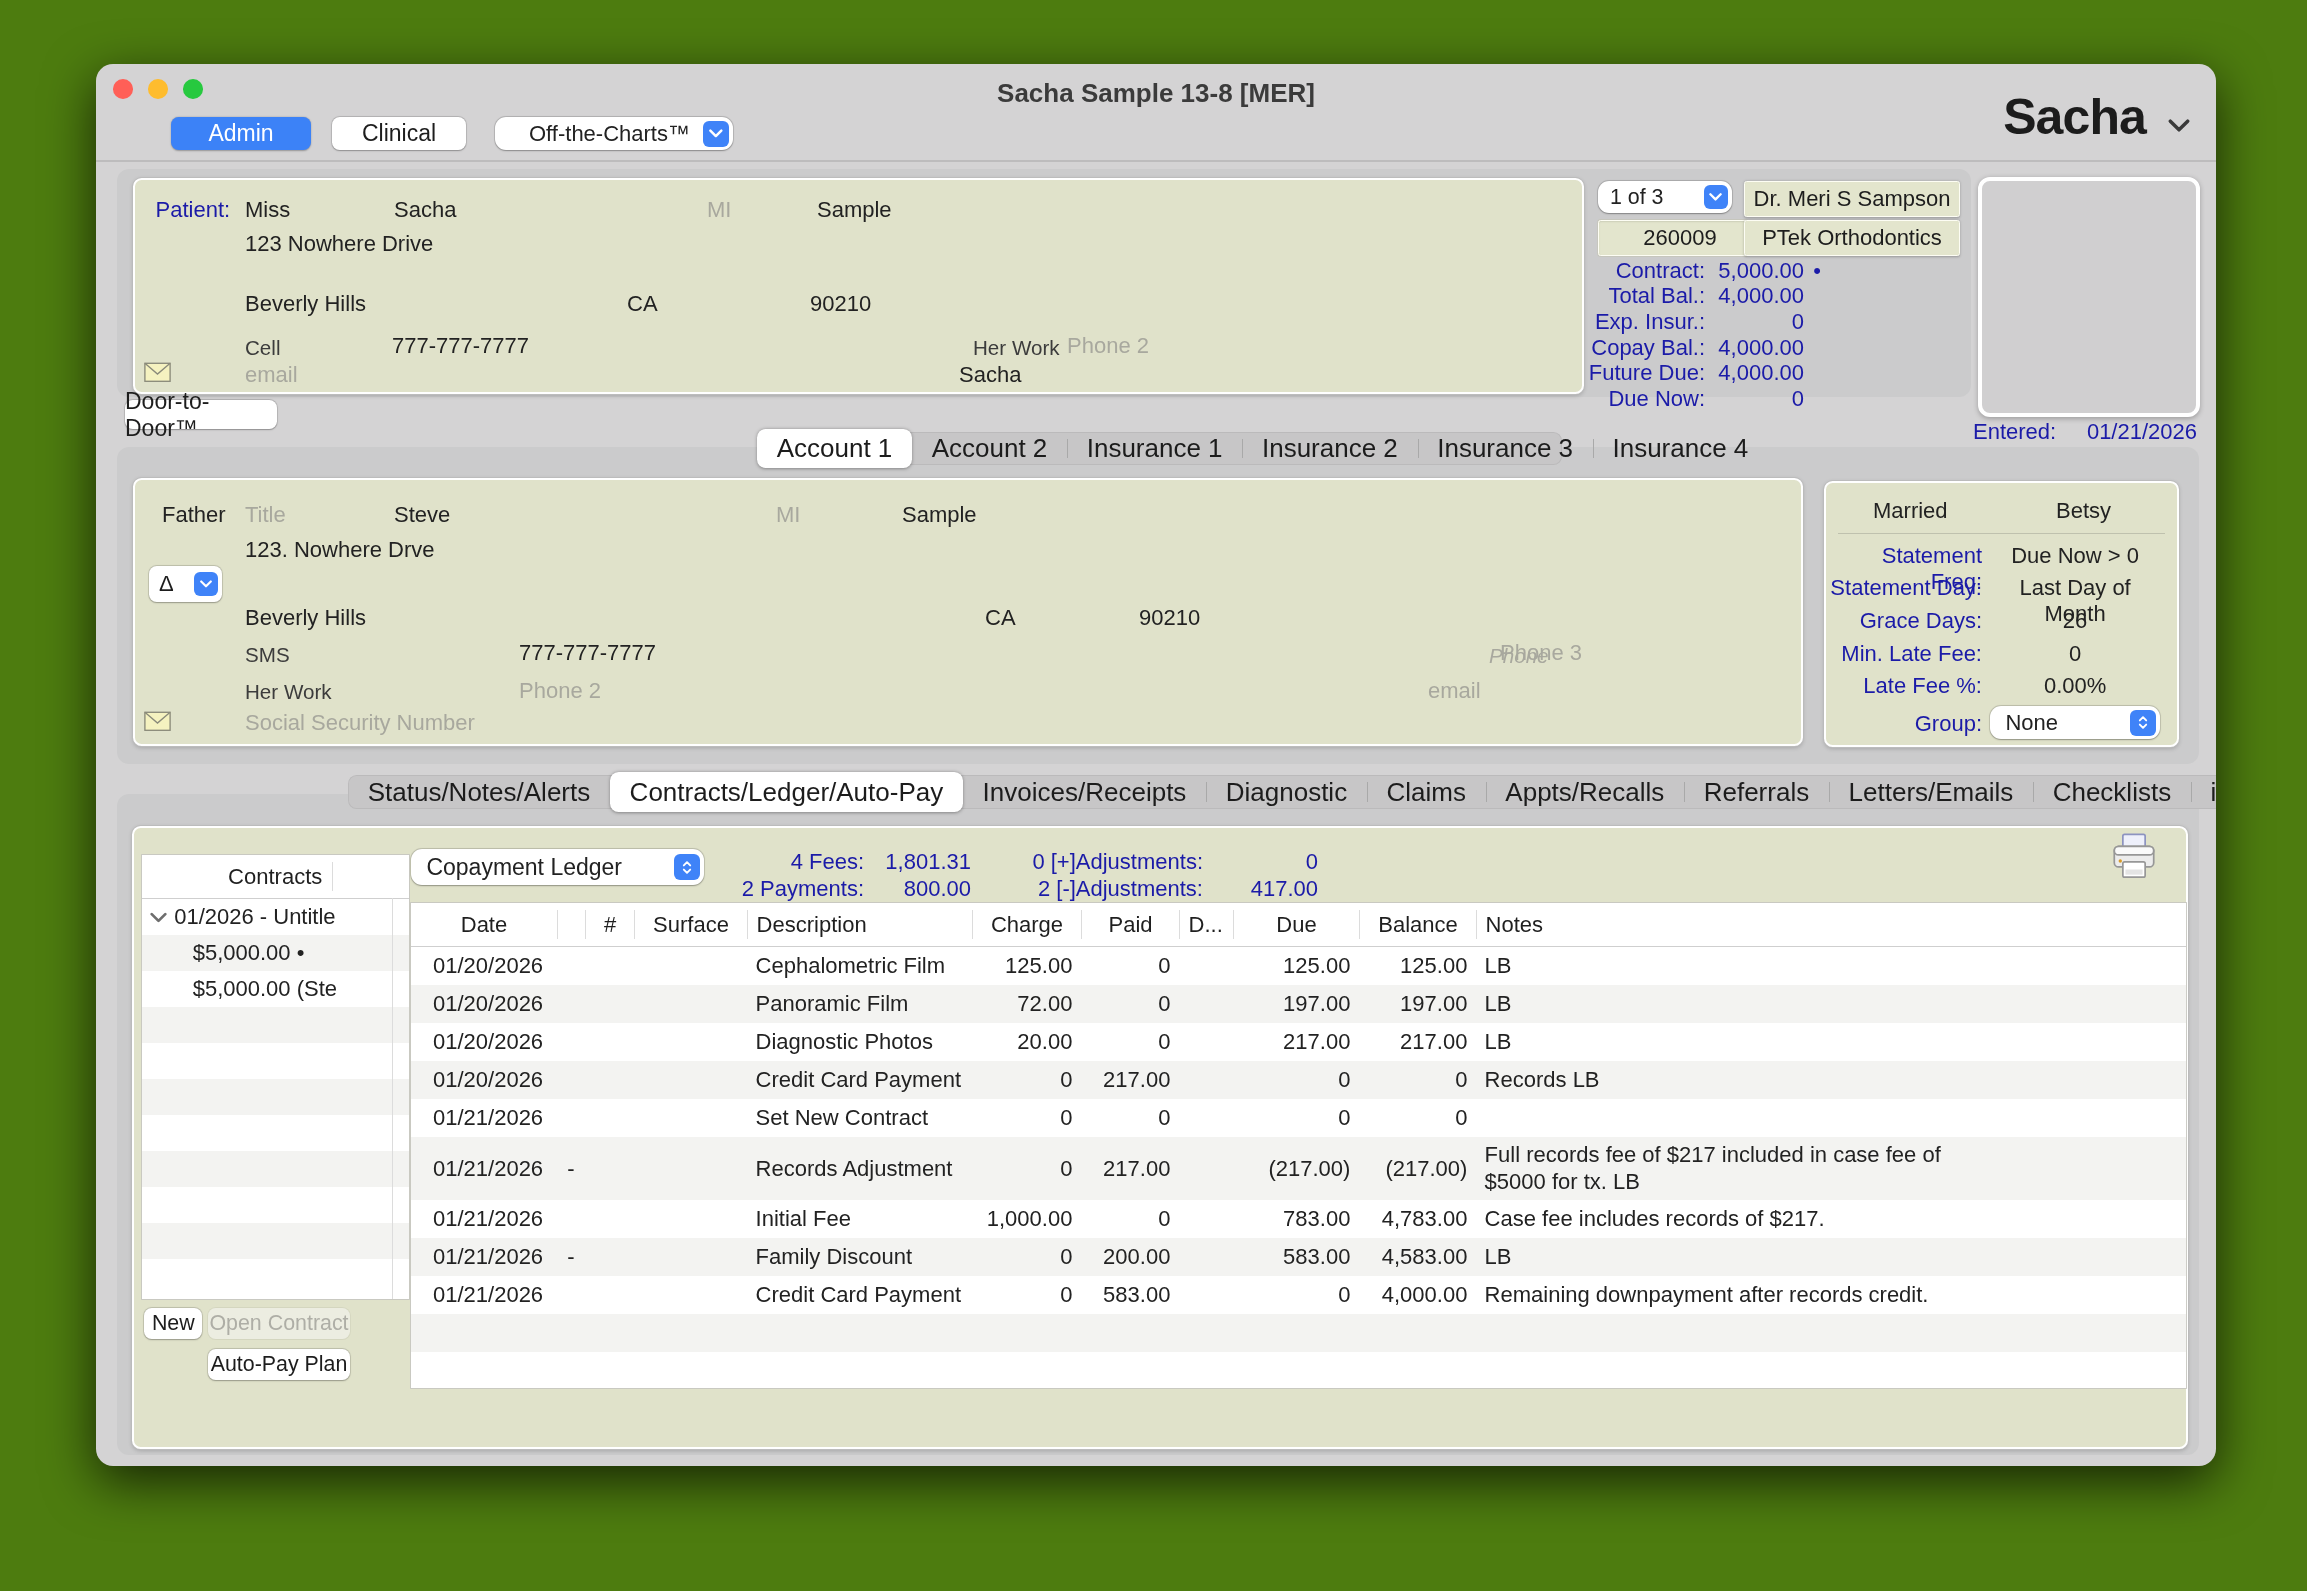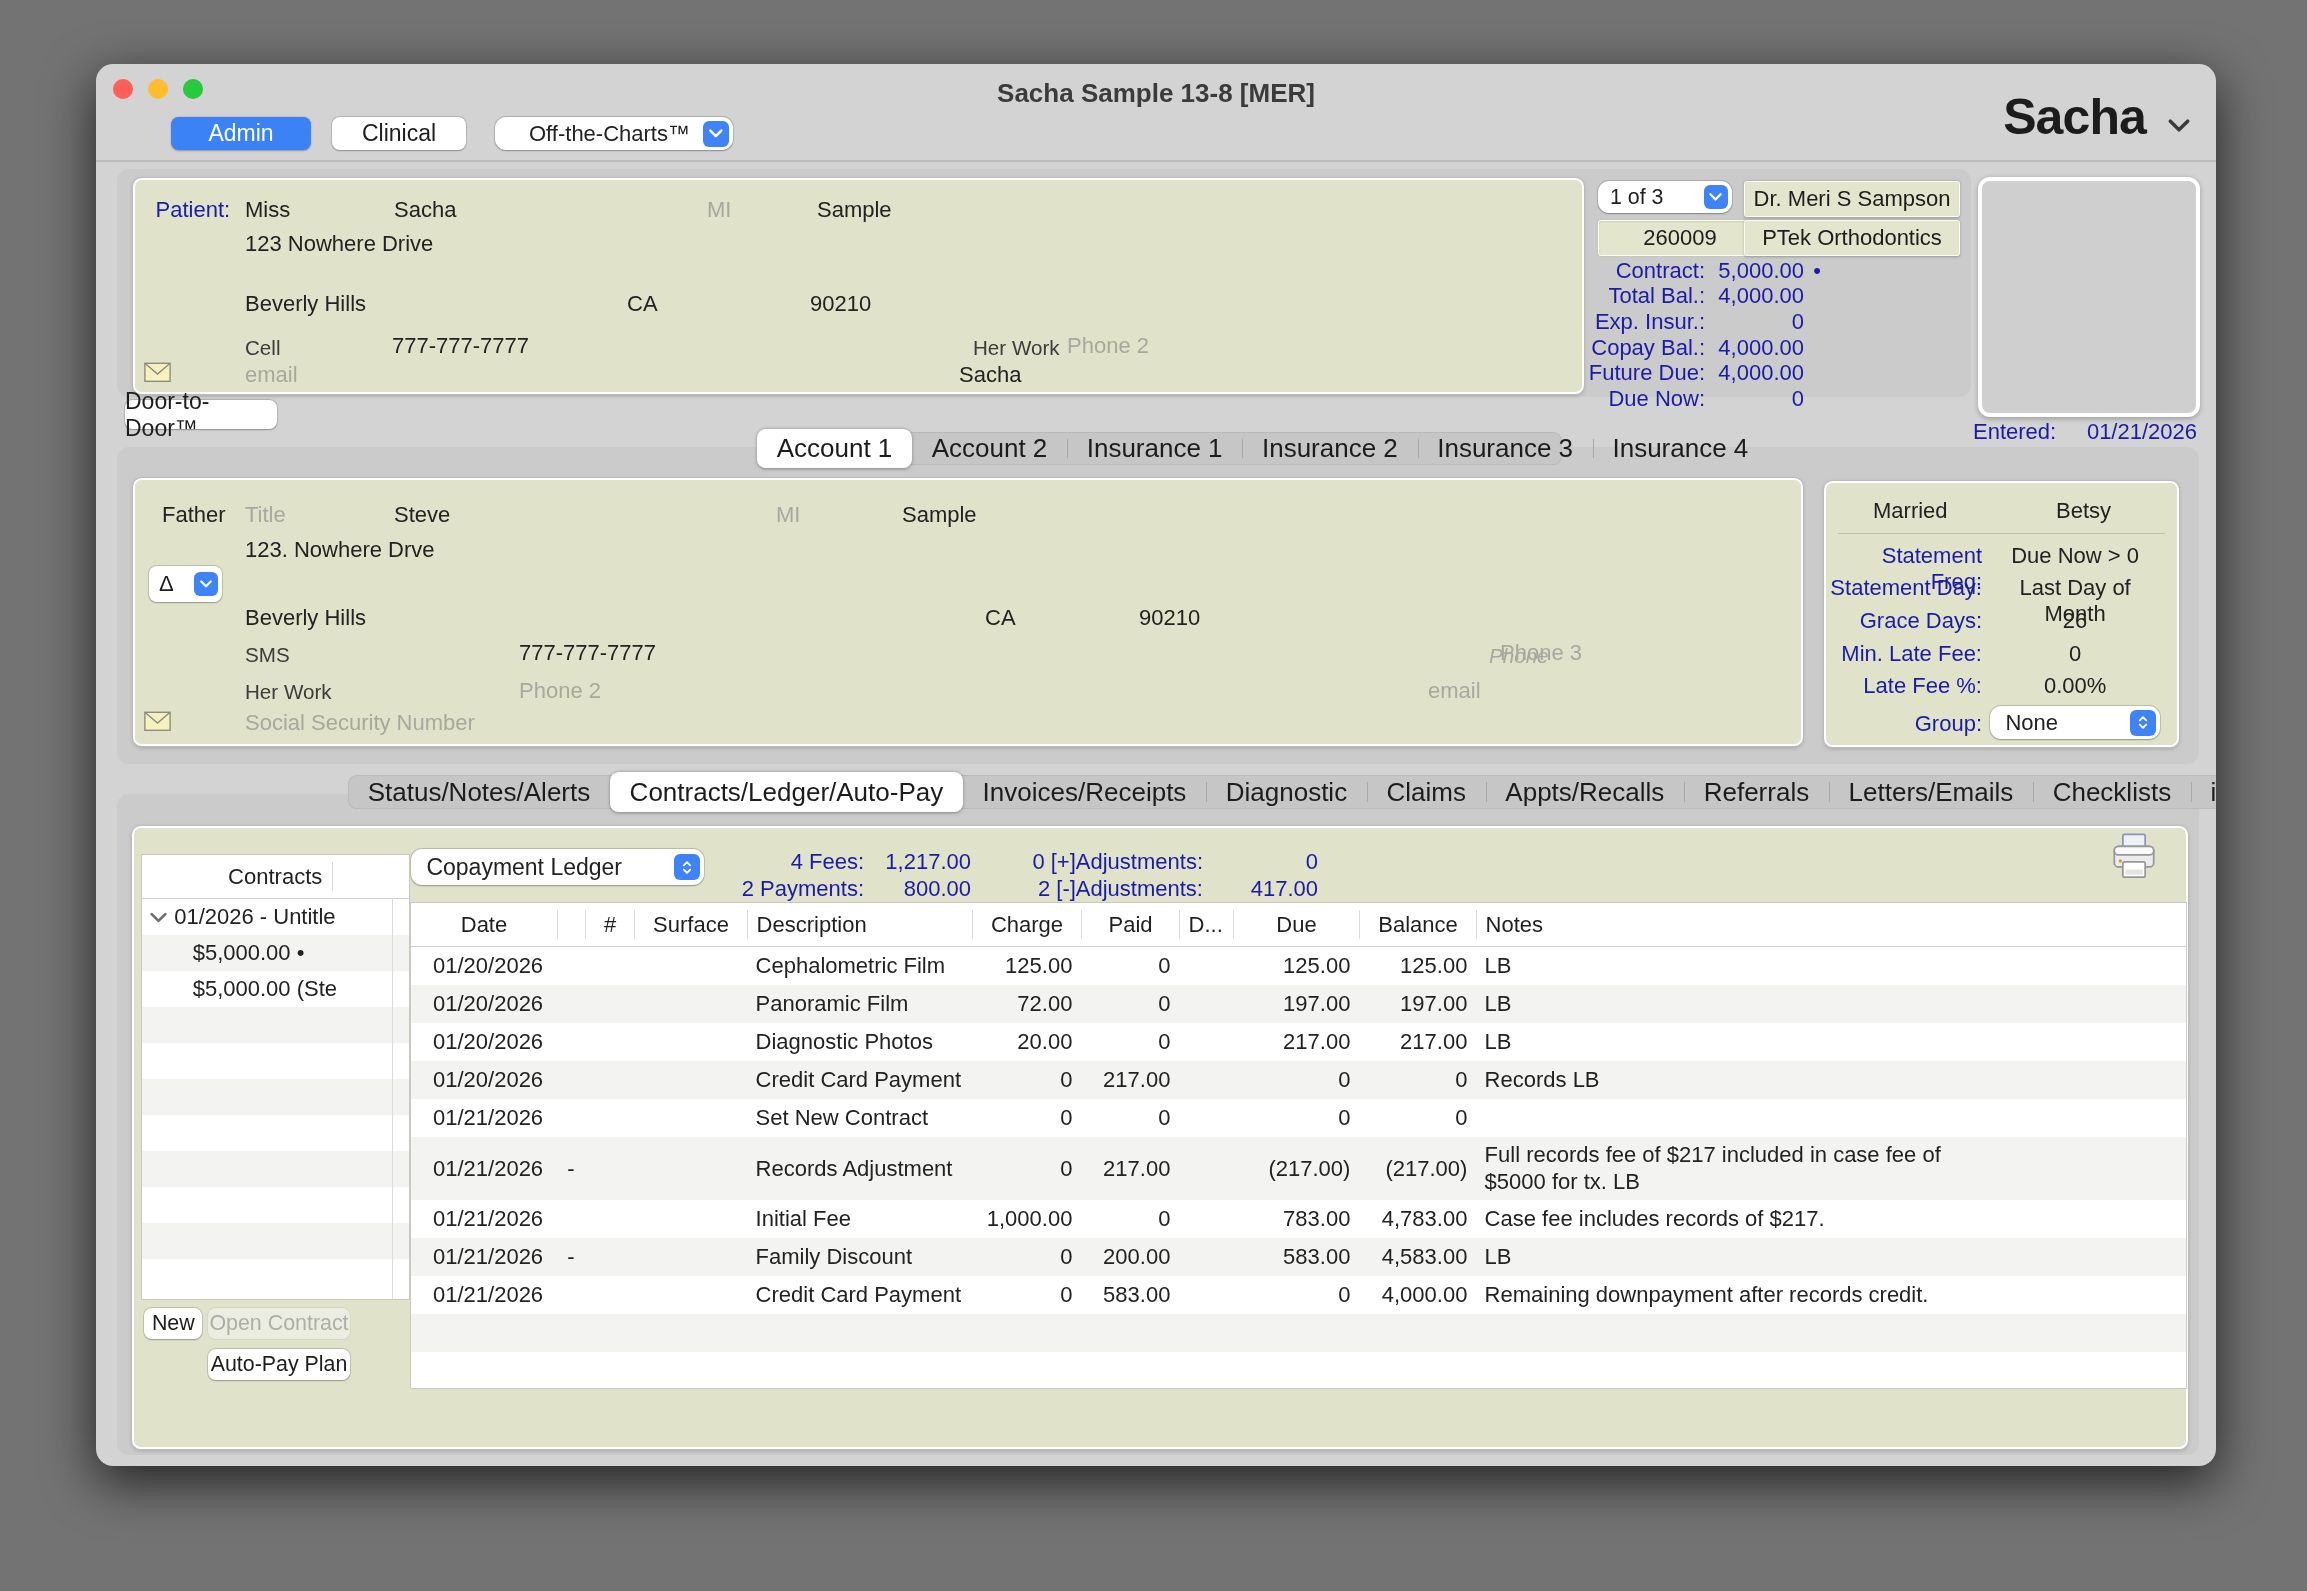--- a/index.html
+++ b/index.html
@@ -1,16 +1,16 @@
 <!DOCTYPE html>
 <html style="font-size:13.7px"><head>
 <meta charset="utf-8">
 <style>
   html,body{margin:0;padding:0;background:#000;}
-  #canvas{position:relative;width:2307px;height:1591px;background:#737373;overflow:hidden;
+  #canvas{position:relative;width:2307px;height:1591px;background:#4d7c0f;overflow:hidden;
           font-family:"Liberation Sans","DejaVu Sans",sans-serif;font-size:22px;color:#222;}
   .abs{position:absolute;}
   #window{position:absolute;left:96px;top:64px;width:2120px;height:1402px;background:#d4d3d4;
           border-radius:17px;box-shadow:0 15.4px 51px rgba(0,0,0,.7);overflow:hidden;}
   .tl{position:absolute;width:19.7px;height:19.7px;border-radius:50%;top:15.4px;}
   .win-title{position:absolute;top:13.7px;left:50%;transform:translateX(-50%);font-size:26px;font-weight:bold;color:#3b3b3b;white-space:nowrap;}
   .divider{position:absolute;left:0;right:0;top:96px;height:1.7px;background:#bdbcbd;}
   .gray-container{position:absolute;background:#cbcbcc;border-radius:12px;}
   .beige-panel{position:absolute;background:#e0e2ca;border:2.6px solid #fff;border-radius:8.6px;
                box-shadow:0 0 0 0.9px #bcbcbc,0 1.7px 4.3px rgba(0,0,0,.18);}
@@ -292,21 +292,21 @@
     <div class="select" style="left:277px;top:21.4px;width:293px;height:36px;">
       <span class="lbl" style="font-size:23px;">Copayment Ledger</span>
       <span class="chevbox">
         <svg width="12" height="17" viewBox="0 0 10 16">
               <path d="M2 6l3-3 3 3M2 10l3 3 3-3" stroke="#fff" stroke-width="1.8" fill="none" stroke-linecap="round" stroke-linejoin="round"></path>
             </svg>
       </span>
     </div>
 
     <span class="abs navy" style="left:548px;top:20.6px;width:182px;text-align:right;">4 Fees:</span>
-    <span class="abs navy" style="left:736px;top:20.6px;width:101px;text-align:right;">1,217.00</span>
+    <span class="abs navy" style="left:736px;top:20.6px;width:101px;text-align:right;">1,801.31</span>
     <span class="abs navy" style="left:548px;top:48px;width:182px;text-align:right;">2 Payments:</span>
     <span class="abs navy" style="left:736px;top:48px;width:101px;text-align:right;">800.00</span>
     <span class="abs navy" style="left:865px;top:20.6px;width:204px;text-align:right;">0 [+]Adjustments:</span>
     <span class="abs navy" style="left:1079px;top:20.6px;width:105px;text-align:right;">0</span>
     <span class="abs navy" style="left:865px;top:48px;width:204px;text-align:right;">2 [-]Adjustments:</span>
     <span class="abs navy" style="left:1079px;top:48px;width:105px;text-align:right;">417.00</span>
 
     <span class="abs" style="left:1976px;top:3.4px;">
       <svg width="48" height="53" viewBox="0 0 28 30">
         <rect x="7.5" y="1.5" width="13" height="8" rx="1" fill="#eef0fb" stroke="#8d93c0" stroke-width="1"></rect>

